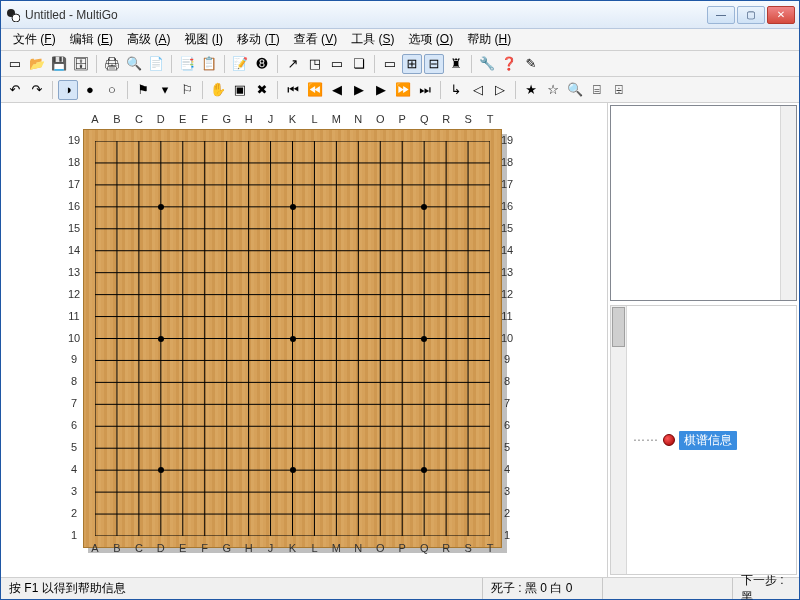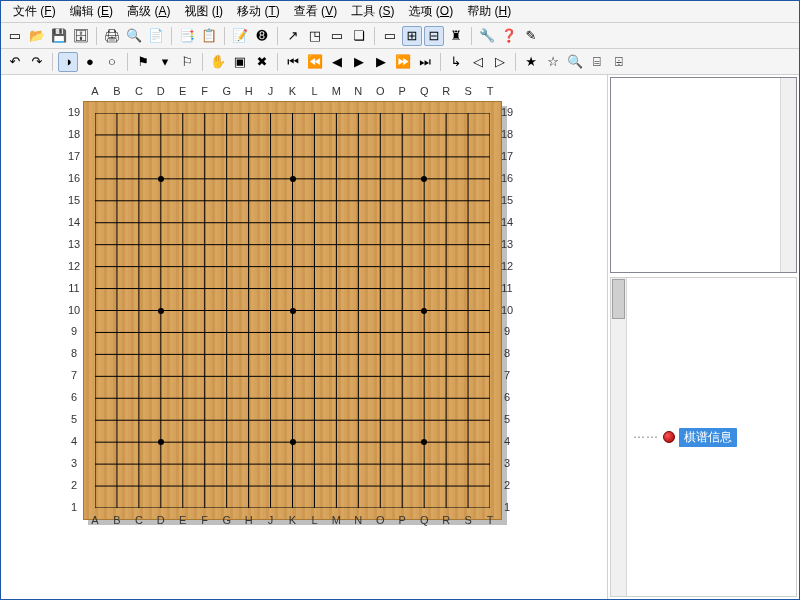--- a/index.html
+++ b/index.html
@@ -43,20 +43,34 @@
 .board { position: relative; width: 419px; height: 419px; background: repeating-linear-gradient(90deg,#d6a15a 0 3px,#cf9850 3px 6px,#d9a660 6px 9px); box-shadow: inset 0 0 0 1px #a87830; }
 .grid { position: absolute; left: 12px; top: 12px; width: 395px; height: 395px; }
 .grid::before, .grid::after { content: ""; position: absolute; inset: 0; }
 .hoshi { position: absolute; width: 6px; height: 6px; background: #000; border-radius: 50%; transform: translate(-3px,-3px); }
 svg.icons{display:block;}
 </style>
 </head>
 <body>
 
 <div class="window">
+  <div class="titlebar">
+    <span class="icon">
+      <svg class="icons" width="14" height="14">
+          <circle cx="5" cy="5" r="4" fill="#222"></circle>
+          <circle cx="10" cy="10" r="4" fill="#fff" stroke="#222"></circle>
+        </svg>
+    </span>
+    <span class="title">Untitled - MultiGo</span>
+    <div class="winbtns">
+      <div class="winbtn">—</div>
+      <div class="winbtn">▢</div>
+      <div class="winbtn close">✕</div>
+    </div>
+  </div>
 
   <div class="menubar">
     <span class="menuitem"><span>文件</span> (<u>F</u>)</span>
     <span class="menuitem"><span>编辑</span> (<u>E</u>)</span>
     <span class="menuitem"><span>高级</span> (<u>A</u>)</span>
     <span class="menuitem"><span>视图</span> (<u>I</u>)</span>
     <span class="menuitem"><span>移动</span> (<u>T</u>)</span>
     <span class="menuitem"><span>查看</span> (<u>V</u>)</span>
     <span class="menuitem"><span>工具</span> (<u>S</u>)</span>
     <span class="menuitem"><span>选项</span> (<u>O</u>)</span>
@@ -273,13 +287,19 @@
           </div>
         <div class="treenode">
           <span class="dots">⋯⋯</span>
           <span class="stone"></span>
           <span class="lbl">棋谱信息</span>
         </div>
       </div>
     </div>
   </div>
 
+  <div class="statusbar">
+    <div class="statuscell flex">按 F1 以得到帮助信息</div>
+    <div class="statuscell fixed1">死子 : 黑 0 白 0</div>
+    <div class="statuscell fixed2"></div>
+    <div class="statuscell last">下一步 : 黑</div>
+  </div>
 </div>
 
 </body></html>

